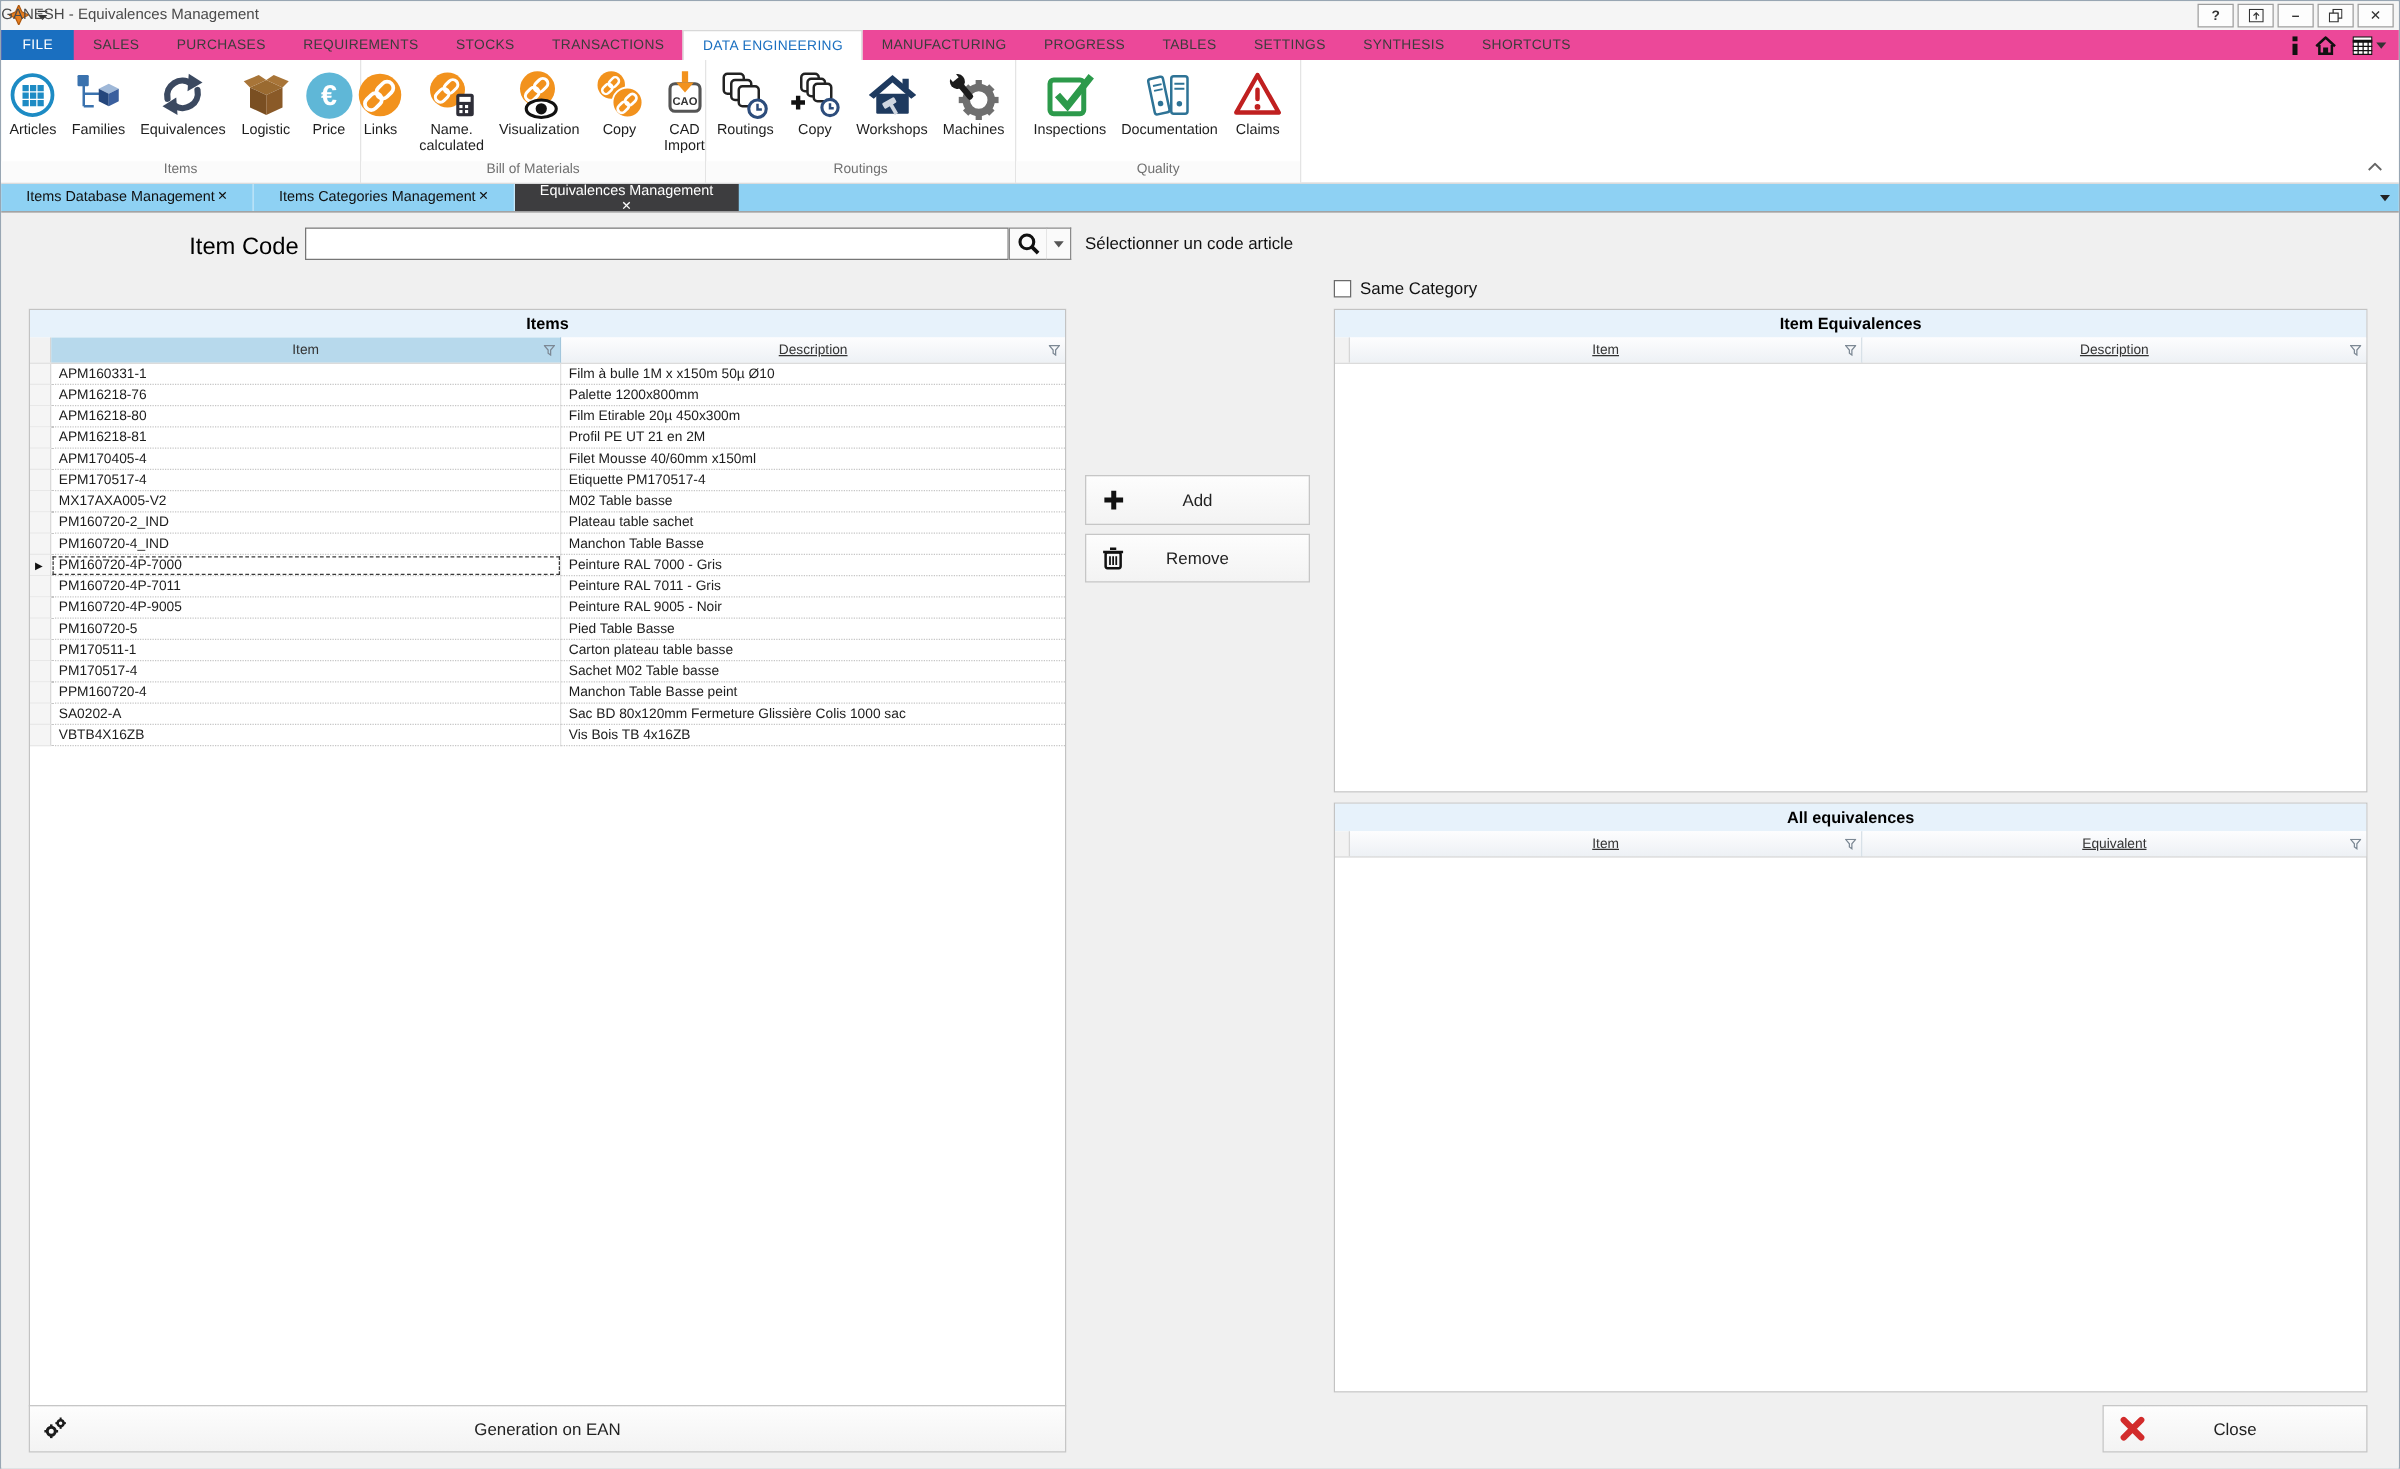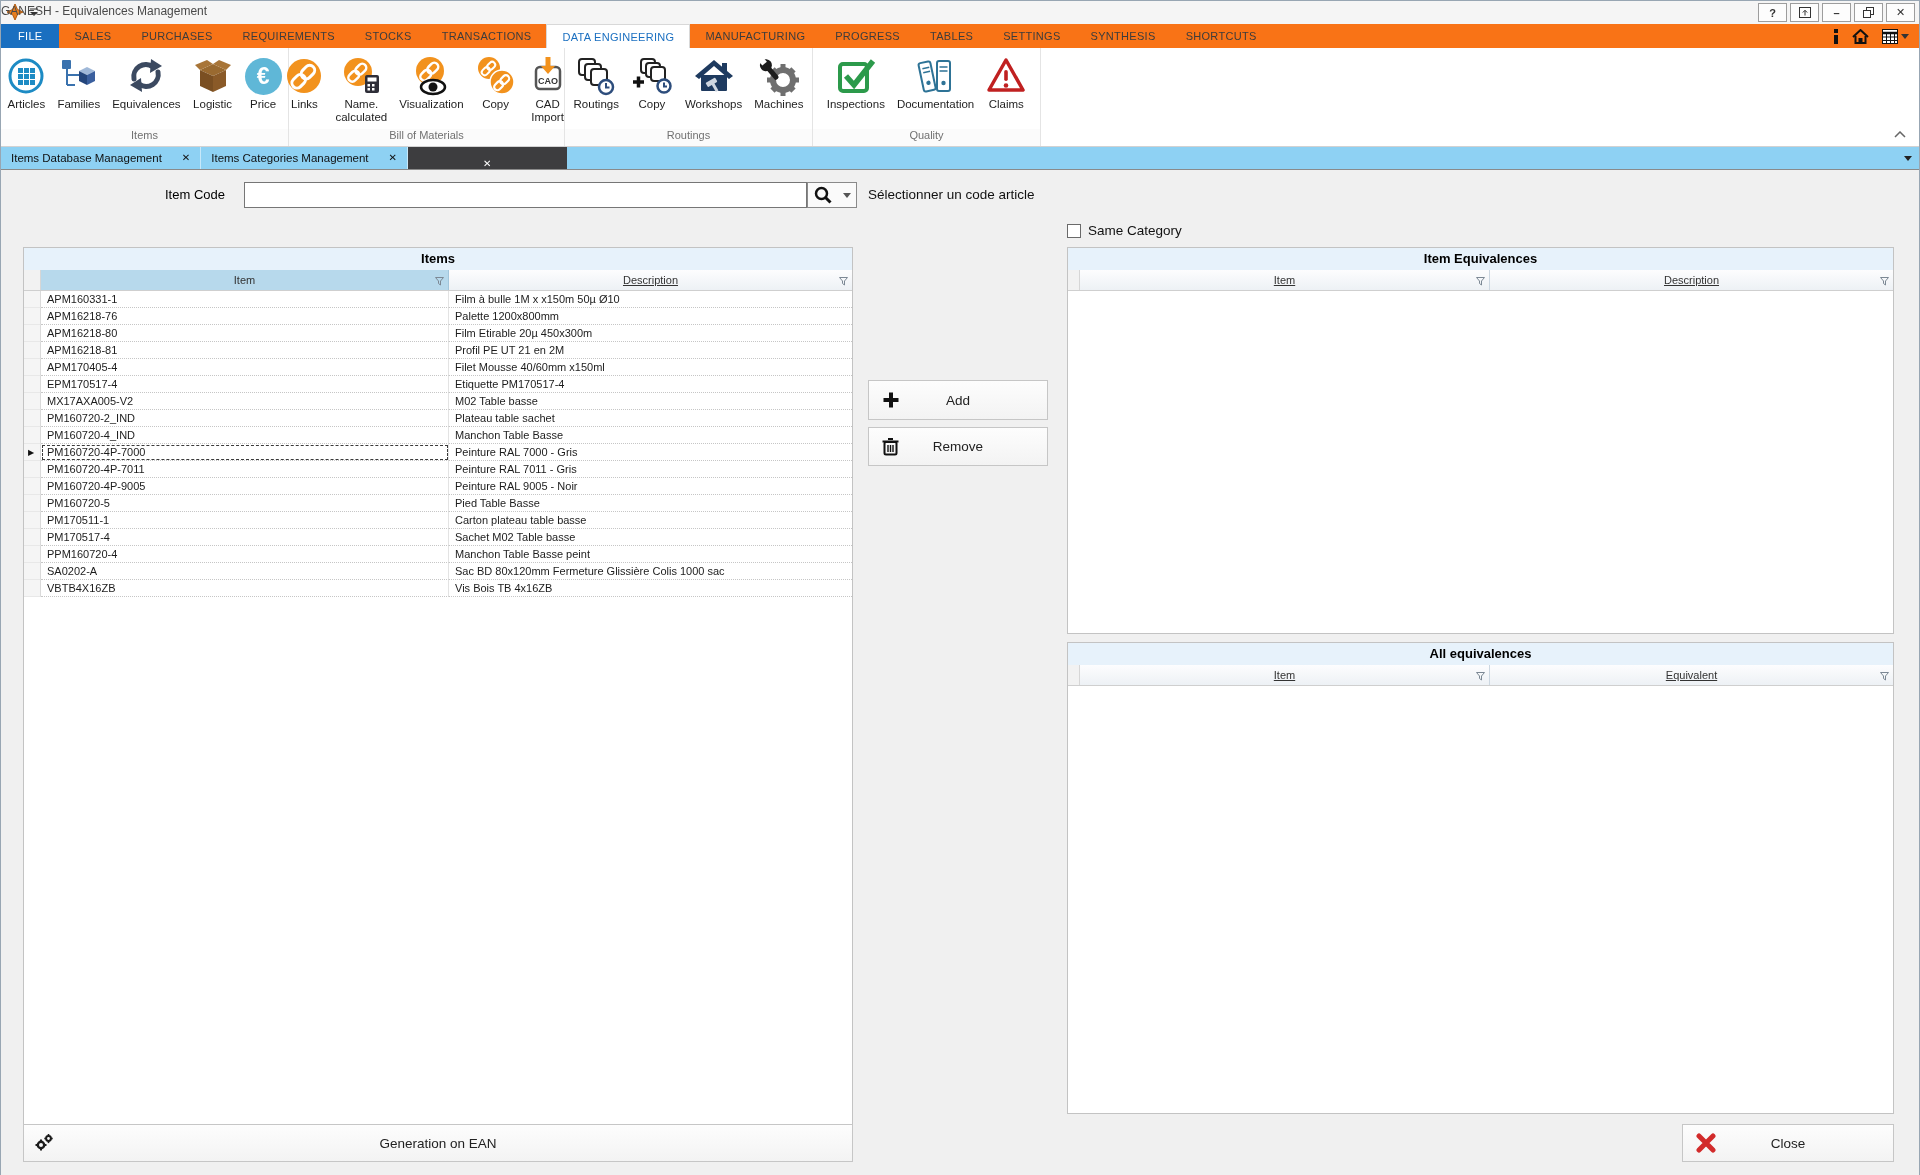--- a/index.html
+++ b/index.html
@@ -8,49 +8,49 @@
   .app { position:absolute; inset:0; width:1920px; height:1175px; background:#f3f3f3; border:1px solid #98a6b3; }
 
   
   .titlebar { position:relative; height:23px; background:#f5f5f5; }
   .qat { position:absolute; left:6px; top:3px; display:flex; align-items:center; gap:7px; }
   .apptitle { position:absolute; left:0; right:0; top:3px; text-align:left; font-size:12px; color:#4a4a4a; }
   .winctrls { position:absolute; right:4px; top:2px; display:flex; gap:3px; }
   .wbtn { width:29px; height:19px; background:#fdfdfd; border:1px solid #9d9d9d; display:flex; align-items:center; justify-content:center; font-size:11px; font-weight:bold; color:#333; }
 
   
-  .menubar { position:relative; height:24px; background:#f97316; display:flex;text-align:center; }
+  .menubar { position:relative; height:24px; background:#ec4899; display:flex;text-align:center; }
   .mtab { padding:0 15px; font-size:11px; color:#3c3c3c; display:flex; align-items:center; letter-spacing:.3px; white-space:nowrap; }
   .mtab.file { background:#1a6fc0; color:#fff; padding:0 17px; }
   .mtab.current { background:#fff; color:#1a6fc0; border:1px solid #d8d8d8; border-bottom:none; }
   .menu-right { position:absolute; right:10px; top:0; height:24px; display:flex; align-items:center; gap:13px; }
 
   
   .ribbon { position:relative; height:99px; background:#fff; border-bottom:1px solid #d2d2d2; display:flex; }
   .rgroup { display:flex; flex-direction:column; border-right:1px solid #e4e4e4; padding-top:3px; }
   .ritems { flex:1; display:flex; align-items:flex-start; justify-content:center; gap:2px; padding:2px 2px 0 2px; }
   .ritem { display:flex; flex-direction:column; align-items:center; padding:1px 5px; cursor:default; }
   .ricon { height:44px; display:flex; align-items:center; justify-content:center; }
   .rlabel { font-size:11.5px; color:#1e1e1e; text-align:center; white-space:nowrap; line-height:13px; }
   .rlabel.wrap { white-space:normal; max-width:66px; }
   .rlabel.wrap2 { white-space:normal; max-width:46px; }
   .rgl { height:17px; font-size:11px; color:#717171; text-align:center; background:#fbfbfb; }
   .circleicon { width:37px; height:37px; border-radius:50%; display:flex; align-items:center; justify-content:center; color:#fff; font-weight:bold; }
   .ribbon-collapse { position:absolute; right:13px; bottom:4px; }
 
   
   .tabstrip { height:22px; background:#8ed1f3; display:flex; }
-  .dtab { display:flex; align-items:center; gap:20px; padding:0 10px; font-size:11.5px; color:#101010; border-right:1px solid rgba(255,255,255,.5); white-space:nowrap;justify-content:flex-end; }
+  .dtab { display:flex; align-items:center; gap:2px; padding:0 20px; font-size:11.5px; color:#101010; border-right:1px solid rgba(255,255,255,.5); white-space:nowrap; }
   .dtab.active { background:#3d3d3f; color:#fff; border-right:none;flex-direction:column; }
   .tabx { font-size:10px; font-weight:bold; line-height:10px; }
   .strip-caret { margin-left:auto; align-self:center; margin-right:7px; width:0; height:0; border-left:4px solid transparent; border-right:4px solid transparent; border-top:5px solid #222; }
 
   
   .content { position:relative; height:1006px; background:#f0f0f0; border-top:1px solid #8a8a8a; }
-  .ic-label { position:absolute; left:150px; top:17px; width:88px; text-align:center; font-size:13px; color:#000; }
+  .ic-label { position:absolute; left:150px; top:17px; width:88px; text-align:right; font-size:19px; color:#000; }
   .ic-input { position:absolute; left:243px; top:12px; width:563px; height:26px; border:1px solid #767676; background:#fff; font-size:13px; padding:0 6px; font-family:inherit; }
   .ic-search { position:absolute; left:806px; top:12px; width:31px; height:26px; background:#fafafa; border:1px solid #8a8a8a; display:flex; align-items:center; justify-content:center; }
   .ic-drop { position:absolute; left:836px; top:12px; width:20px; height:26px; background:#fafafa; border:1px solid #8a8a8a; border-left:none; display:flex; align-items:center; justify-content:center; }
   .caret-down { width:0; height:0; border-left:4px solid transparent; border-right:4px solid transparent; border-top:5px solid #555; }
   .ic-hint { position:absolute; left:867px; top:17px; font-size:13.5px; color:#111; }
   .samecat { position:absolute; left:1066px; top:53px; display:flex; align-items:center; gap:7px; }
   .cbbox { width:14px; height:14px; background:#fff; border:1px solid #6a6a6a; }
   .cblabel { font-size:13.5px; color:#111; }
 
   .panel { position:absolute; background:#fff; border:1px solid #c3c3c3; }

